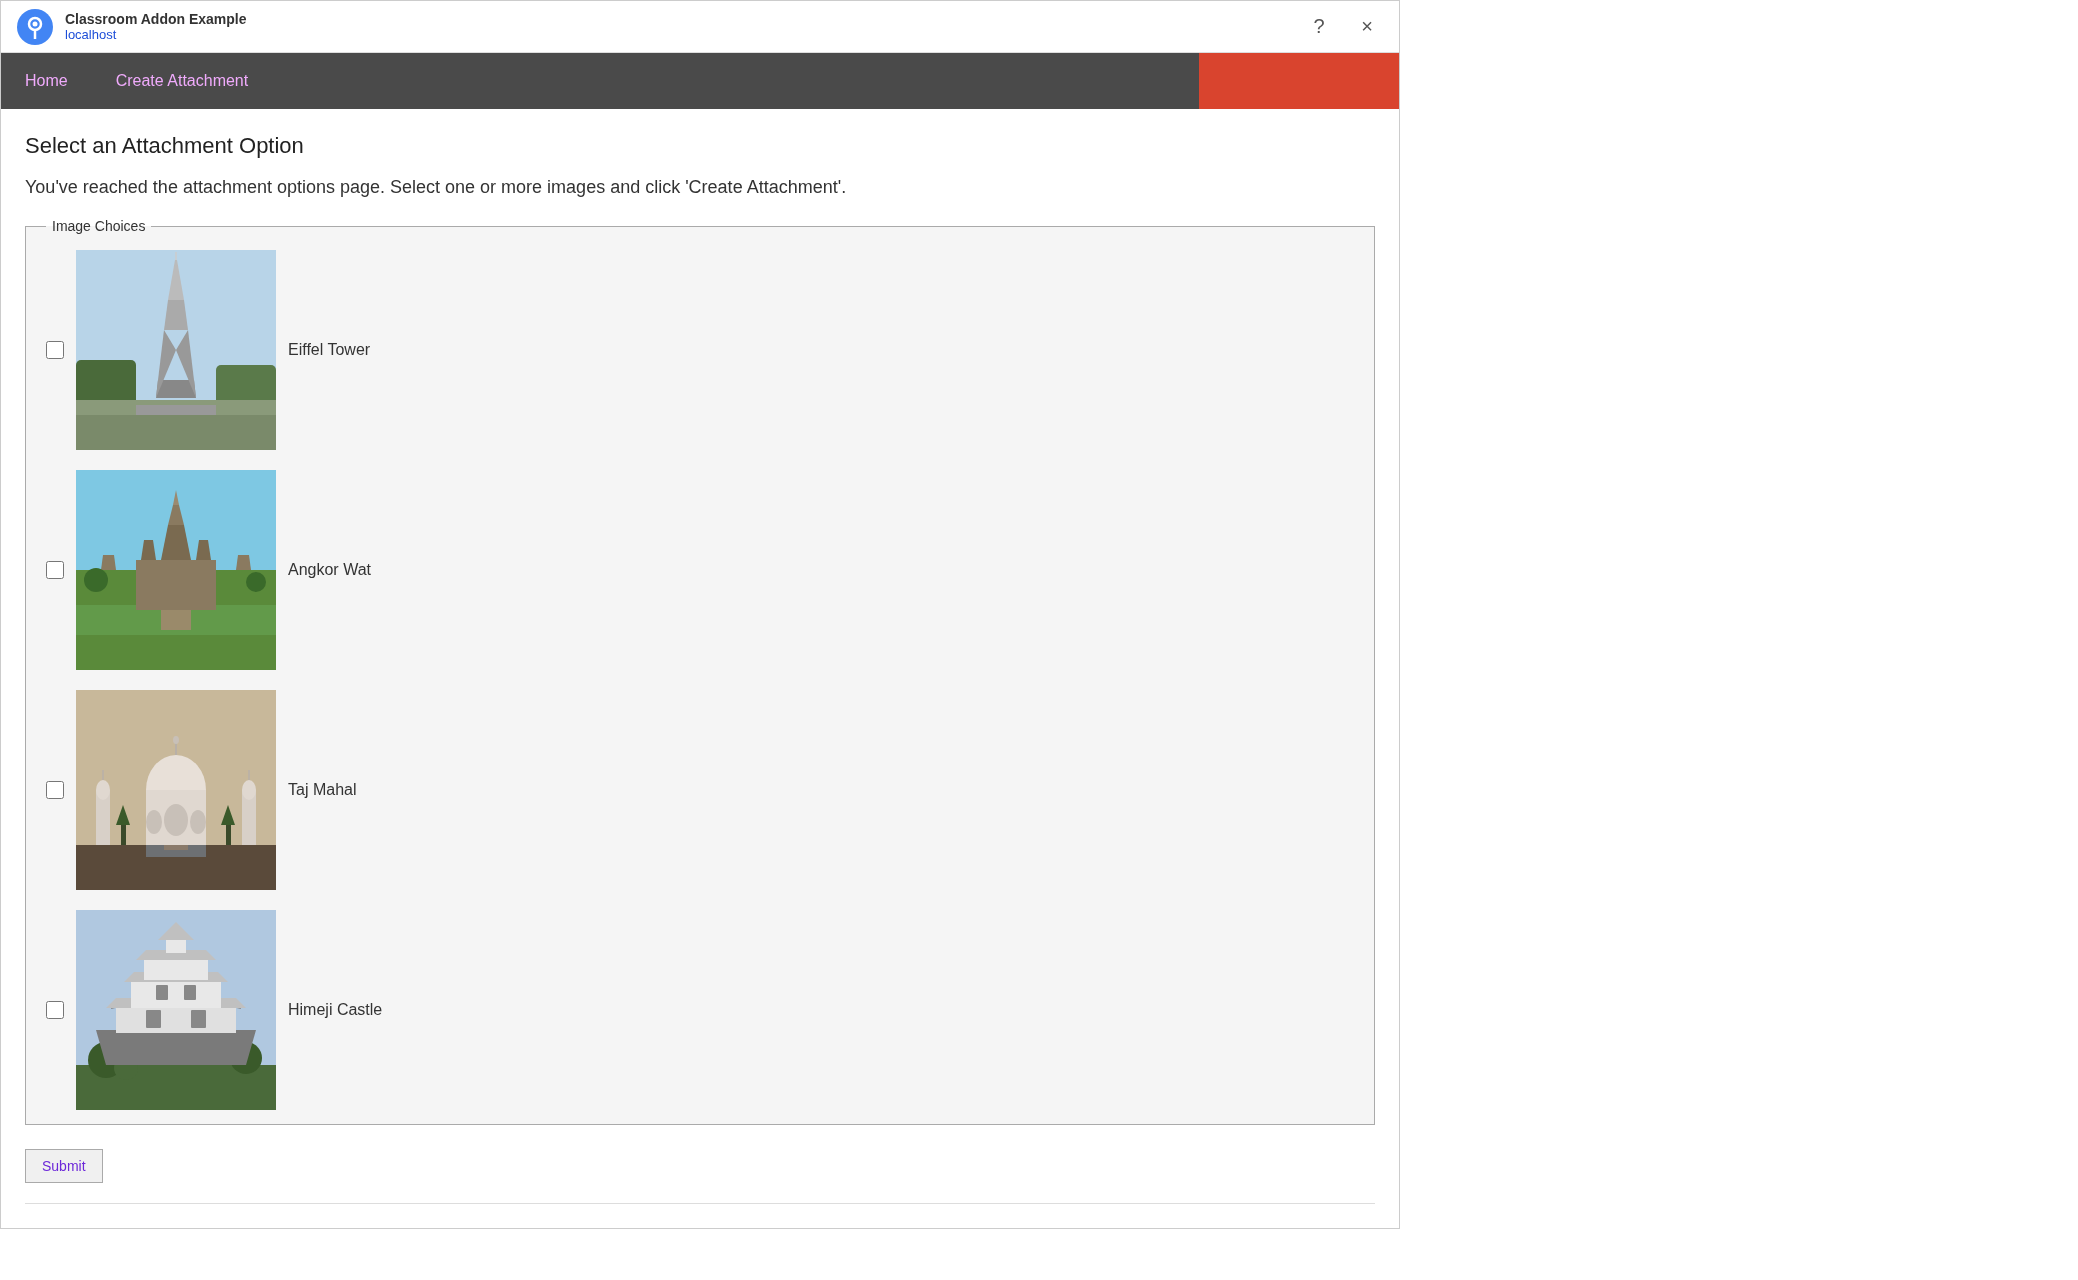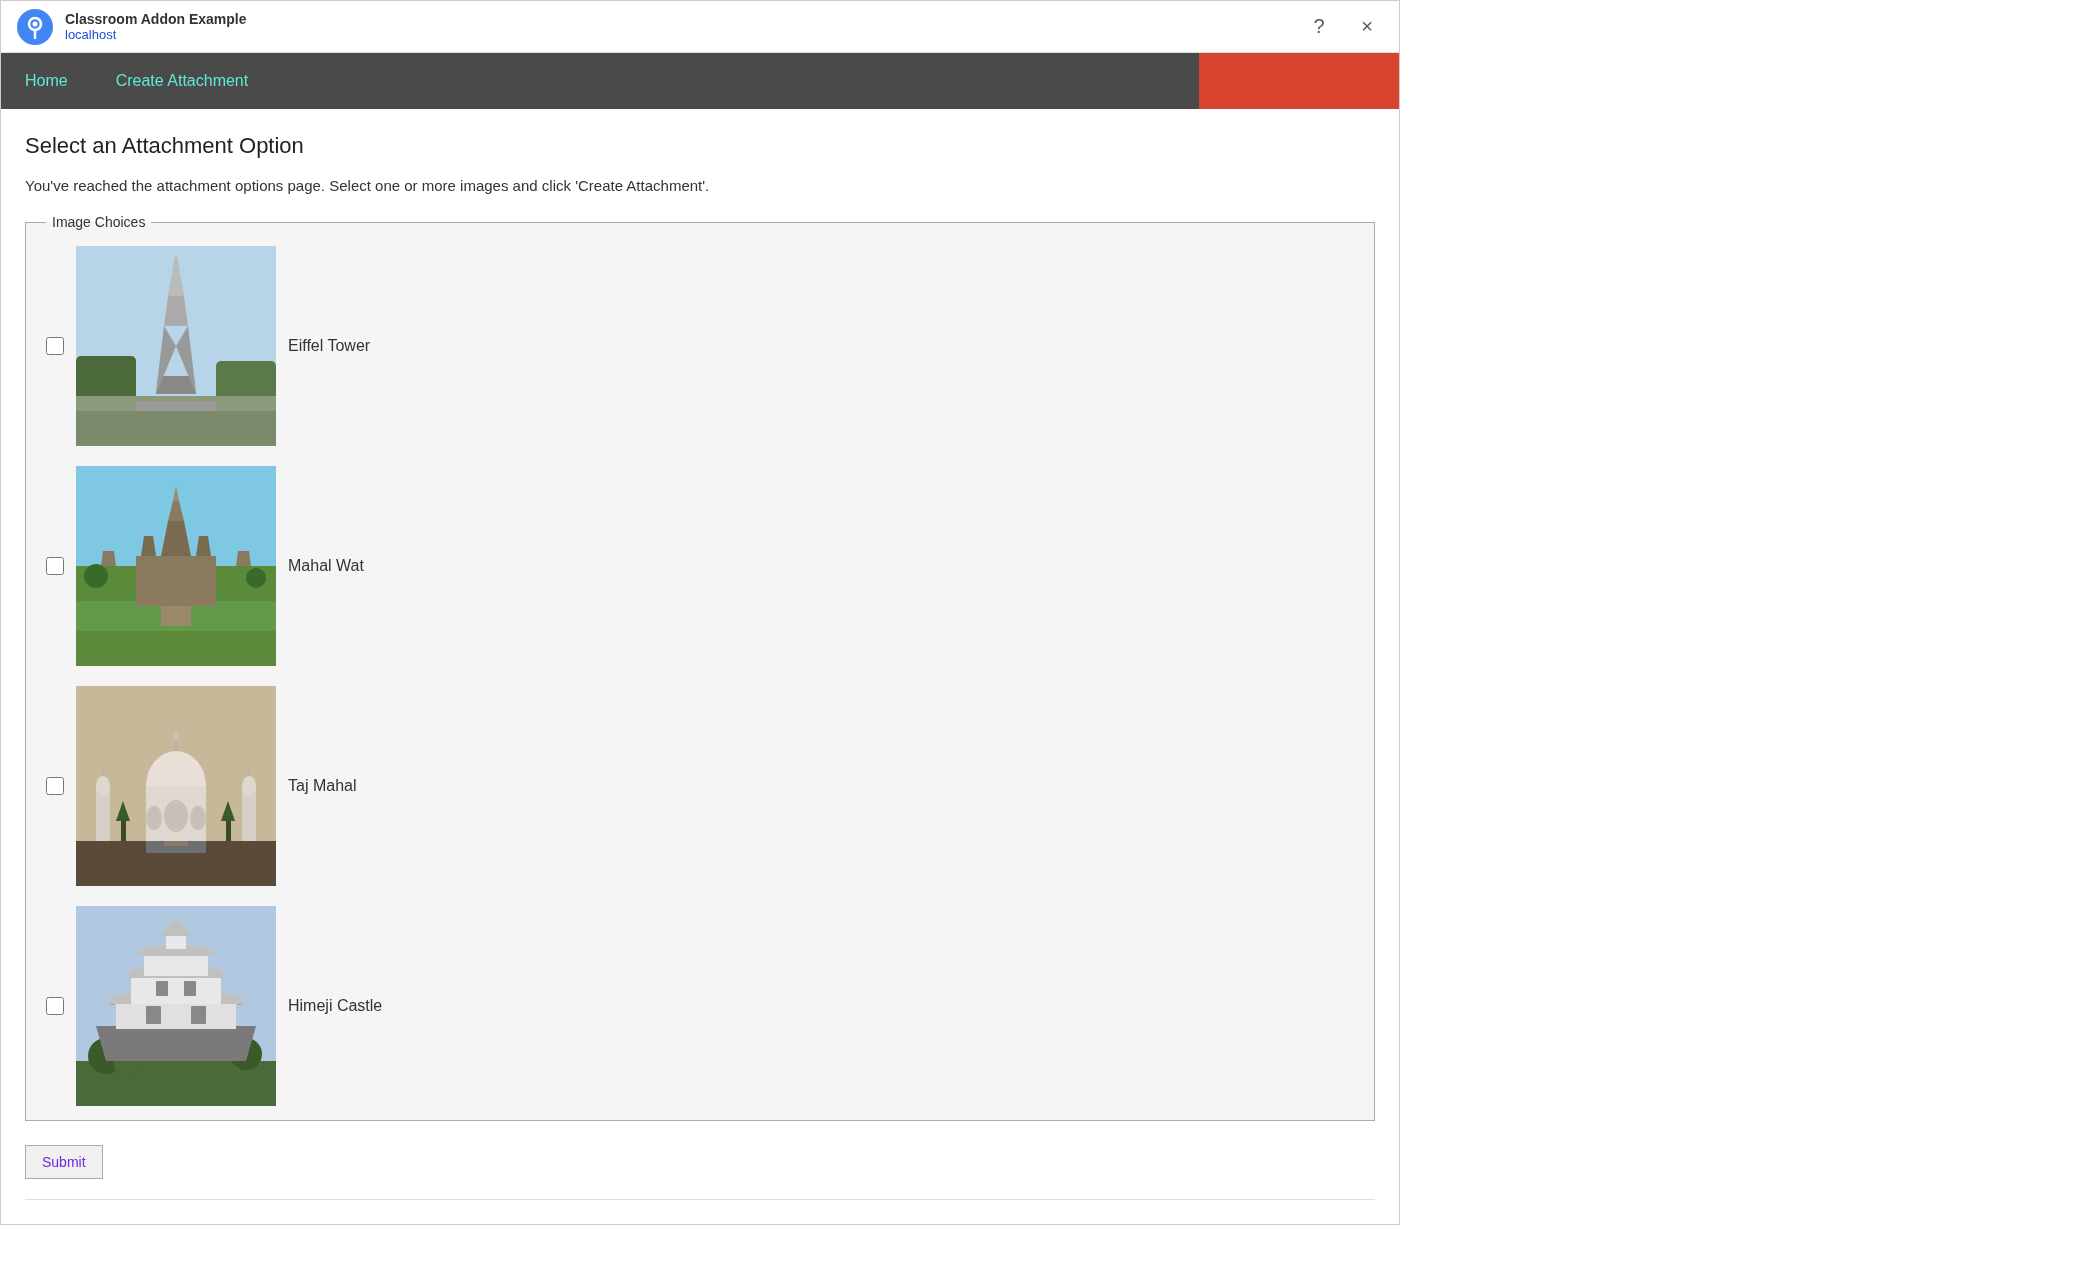--- a/index.html
+++ b/index.html
@@ -63,21 +63,21 @@
     .nav-bar {
       display: flex;
       align-items: stretch;
       background: #4a4a4a;
       height: 56px;
     }
     .nav-item {
       display: flex;
       align-items: center;
       padding: 0 24px;
-      color: #5eead4;
+      color: #f0abfc;
       font-size: 16px;
       cursor: pointer;
       text-decoration: none;
       justify-content: center;
     }
     .nav-spacer { flex: 1; }
     .nav-accent {
       width: 200px;
       background: #d9442e;
     }
@@ -86,21 +86,21 @@
     .main-content {
       padding: 24px 24px;
     }
     .page-title {
       font-size: 22px;
       font-weight: normal;
       color: #222;
       margin-bottom: 18px;
     }
     .page-description {
-      font-size: 15px;
+      font-size: 18px;
       color: #333;
       margin-bottom: 20px;
     }
 
     
     .image-choices-fieldset {
       border: 1px solid #aaa;
       padding: 16px 20px 14px;
       margin-bottom: 24px;
       background: #f5f5f5;
@@ -276,21 +276,21 @@
 
             <polygon points="25,100 40,100 38,85 27,85" fill="#8a7a60"></polygon>
             <polygon points="160,100 175,100 173,85 162,85" fill="#8a7a60"></polygon>
 
             <rect x="85" y="140" width="30" height="20" fill="#9a8a6a"></rect>
 
             <circle cx="20" cy="110" r="12" fill="#3a6a2a"></circle>
             <circle cx="180" cy="112" r="10" fill="#3a6a2a"></circle>
           </svg>
         </div>
-        <label class="image-label" for="chk-angkor">Mahal Wat</label>
+        <label class="image-label" for="chk-angkor">Angkor Wat</label>
       </div>
 
       <div class="image-option">
         <input type="checkbox" id="chk-taj" style="">
         <div class="landmark-image img-taj">
           <svg width="200" height="200" viewBox="0 0 200 200" xmlns="http://www.w3.org/2000/svg">
 
             <rect width="200" height="200" fill="#c8b89a"></rect>
 
             <rect y="155" width="200" height="45" fill="#5a4a3a"></rect>

